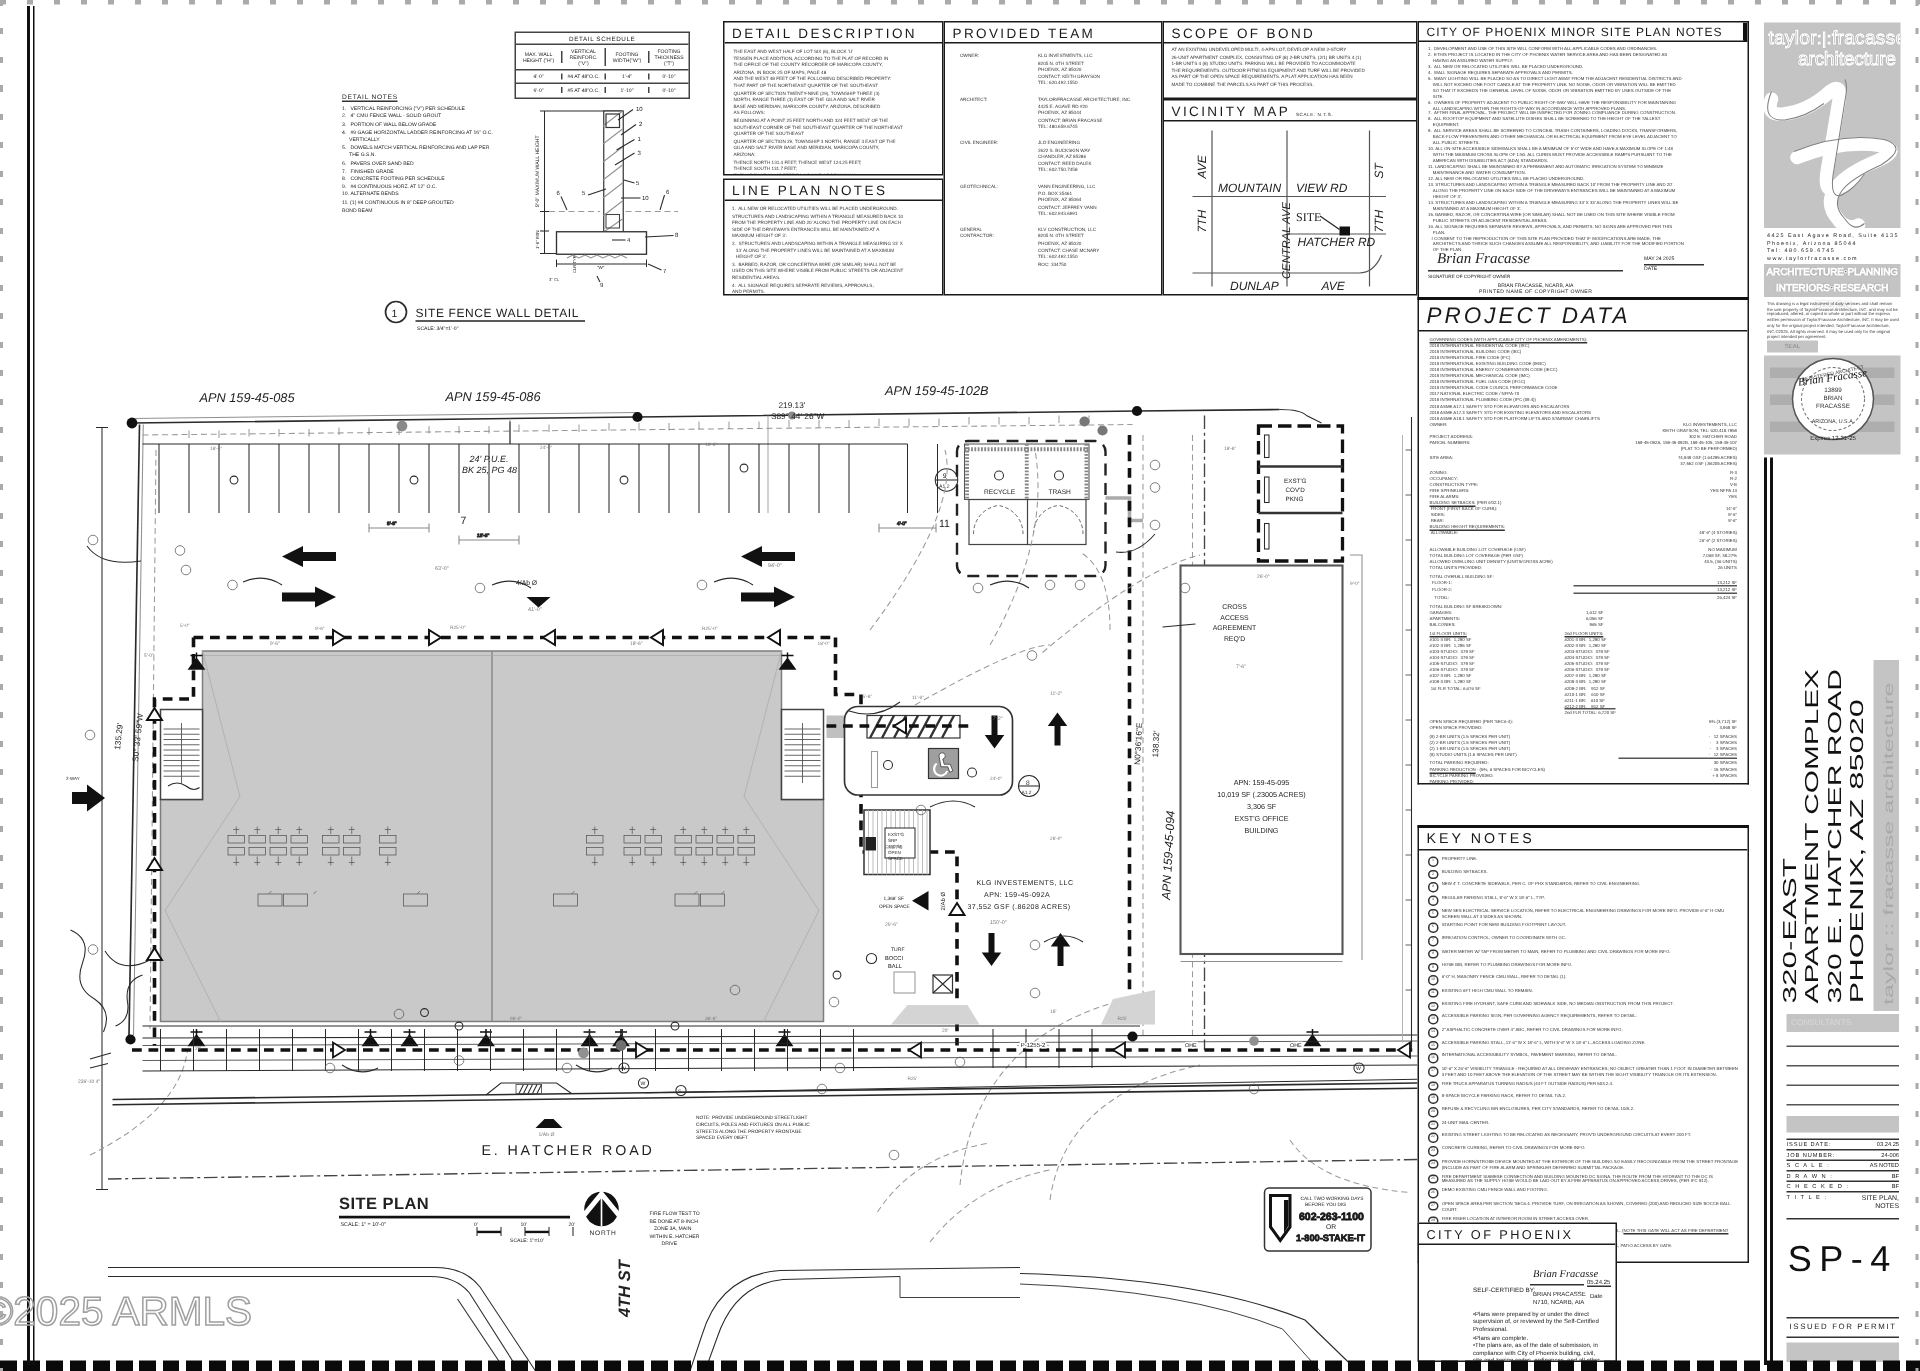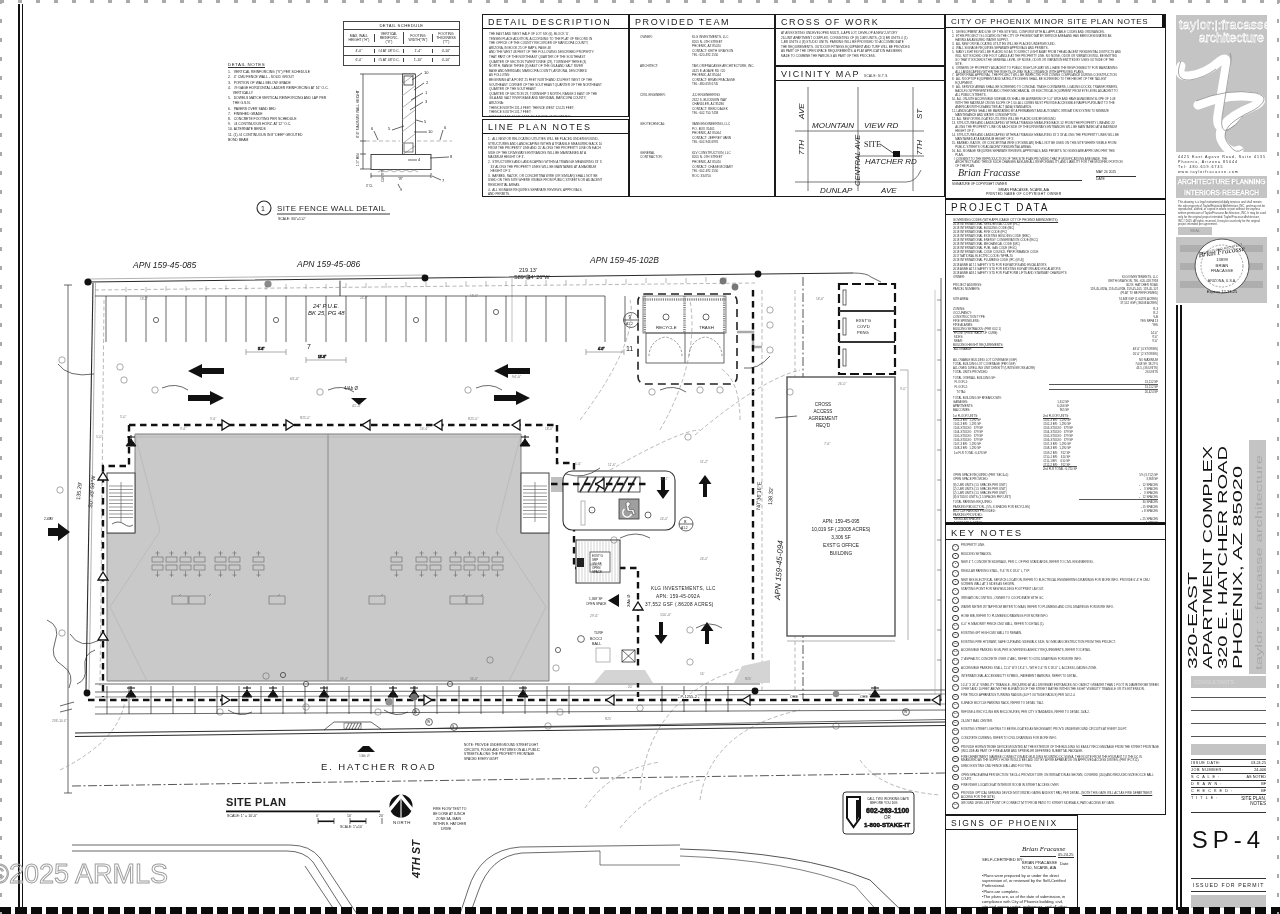--- a/index.html
+++ b/index.html
@@ -883,21 +883,21 @@
           <div>VANN ENGINEERING, LLC<br>P.O. BOX 35461<br>PHOENIX, AZ 85064<br>CONTACT: JEFFREY VANN<br>TEL: 602.943.6991</div>
         </div>
   <div style="display:flex;margin-top:6px;">
           <div style="width:52px;">GENERAL<br>CONTRACTOR:</div>
           <div>KLV CONSTRUCTION, LLC<br>8205 N. 0TH STREET<br>PHOENIX, AZ  85020<br>CONTACT: CHASE MCNARY<br>TEL: 602.492.1550<br>ROC: 334750</div>
         </div>
  </div>
 </div>
 
 <div class="panel" style="left:775px;top:14px;width:170px;height:52px;">
- <div class="phead">CROSS OF WORK</div>
+ <div class="phead">SCOPE OF BOND</div>
  <div class="tiny" style="padding:2px 5px 0 5px;">
  AT AN EXISTING UNDEVELOPED MULTI, 4-APN LOT, DEVELOP A NEW 2-STORY<br>26-UNIT APARTMENT COMPLEX, CONSISTING OF (8) 2-BR UNITS, (2/1) BR UNITS 4 (1)<br>1-BR UNITS 4 (8) STUDIO UNITS. PARKING WILL BE PROVIDED TO ACCOMMODATE<br>THE REQUIREMENTS. OUTDOOR FITNESS EQUIPMENT AND TURF WILL BE PROVIDED<br>AS PART OF THE OPEN SPACE REQUIREMENTS. A PLAT  APPLICATION HAS BEEN<br>MADE TO COMBINE THE PARCELS AS PART OF THIS PROCESS.
  </div>
 </div>
 
 <div class="panel" style="left:775px;top:66px;width:170px;height:131px;">
  <div class="phead" style="font-size:9px;">VICINITY  MAP <span style="font-size:3px;letter-spacing:.4px;">SCALE: N.T.S.</span></div>
  <svg width="168" height="114" viewBox="0 0 168 114" style="position:absolute;left:0;top:16px;">
 
   <g stroke="#555" stroke-width="0.8" fill="none">
@@ -952,21 +952,21 @@
 
  <div class="abs" style="left:12px;top:152px;font-family:'Liberation Serif',serif;font-style:italic;font-size:10px;color:#222;">Brian Fracasse</div>
  <div class="abs" style="left:150px;top:155px;font-size:3.4px;">MAY 24 2025</div>
  <div class="abs" style="left:6px;top:165px;width:130px;border-top:0.8px solid #333;"></div>
  <div class="abs" style="left:150px;top:161px;width:40px;border-top:0.8px solid #333;font-size:3.4px;">DATE</div>
  <div class="abs" style="left:6px;top:167px;font-size:3.1px;">SIGNATURE OF COPYRIGHT OWNER</div>
  <div class="abs" style="left:40px;top:173px;font-size:3.4px;text-align:center;">BRIAN FRACASSE, NCARB, AIA<br><span style="letter-spacing:.3px;">PRINTED NAME OF COPYRIGHT OWNER</span></div>
 </div>
 
 <div class="panel" style="left:945px;top:198px;width:221px;height:325px;border-top:2.4px solid #111;">
- <div class="phead" style="font-size:10px;letter-spacing:2px;">PROJECT DATA</div>
+ <div class="phead" style="font-size:15px;letter-spacing:2px;font-style:italic;">PROJECT DATA</div>
  <div class="tiny2" style="padding:3px 7px 0 7px;line-height:4.05px;">
  <u>GOVERNING CODES (WITH APPLICABLE CITY OF PHOENIX AMENDMENTS):</u><br>
  2018 INTERNATIONAL RESIDENTIAL CODE (IRC)<br>
  2018 INTERNATIONAL BUILDING CODE (IBC)<br>
  2018 INTERNATIONAL FIRE CODE (IFC)<br>
  2018 INTERNATIONAL EXISTING BUILDING CODE (IEBC)<br>
  2018 INTERNATIONAL ENERGY CONSERVATION CODE (IECC)<br>
  2018 INTERNATIONAL MECHANICAL CODE (IMC)<br>
  2018 INTERNATIONAL FUEL GAS CODE (IFGC)<br>
  2018 INTERNATIONAL CODE COUNCIL PERFORMANCE CODE<br>
@@ -1124,21 +1124,21 @@
           <div style="width:126px;">&nbsp;REGULAR SPACES:</div>
           <div style="flex:1;text-align:right;">+ 25 SPACES</div>
         </div>
  <div style="display:flex">
           <div style="width:126px;">&nbsp;ACCESSIBLE SPACE:</div>
           <div style="flex:1;text-align:right;">+ 1 SPACE</div>
         </div>
  </div>
 </div>
 
-<div class="panel" style="left:945px;top:523px;width:221px;height:292px;border-top:2.4px solid #111;">
+<div class="panel" style="left:945px;top:550px;width:221px;height:292px;border-top:2.4px solid #111;">
  <div class="phead" style="font-size:9.5px;letter-spacing:2px;">KEY NOTES</div>
  <div class="tiny2" style="padding:4px 6px 0 6px;line-height:3.8px;" id="keynotes">
   <div class="knr">
           <span class="kn">1</span>
           <span>PROPERTY LINE.</span>
         </div>
   <div class="knr">
           <span class="kn">2</span>
           <span>BUILDING SETBACKS.</span>
         </div>
@@ -1251,21 +1251,21 @@
           <span>PROVIDE OPTICAL SENSING DEVICE MOTORIZED GATES AND EXIT PAD, PER DETAIL. (<u>NOTE THIS GATE WILL ACT AS FIRE DEPARTMENT ACCESS FOR THE SITE</u>).</span>
         </div>
   <div class="knr">
           <span class="kn">30</span>
           <span>GROUND LEVEL UNIT POINT OF CONNECTIVITY FROM PATIO TO STREET SIDEWALK, PATIO ACCESS BY GATE.</span>
         </div>
  </div>
 </div>
 
 <div class="panel" style="left:945px;top:815px;width:133px;height:93px;">
- <div class="phead" style="font-size:8.5px;letter-spacing:1.6px;">SIGNS OF PHOENIX</div>
+ <div class="phead" style="font-size:8.5px;letter-spacing:1.6px;">CITY OF PHOENIX</div>
  <div class="abs" style="left:36px;top:41px;font-size:4.2px;">SELF-CERTIFIED BY:</div>
  <div class="abs" style="left:76px;top:29px;font-family:'Liberation Serif',serif;font-style:italic;font-size:7px;">Brian Fracasse</div>
  <div class="abs" style="left:74px;top:40px;width:36px;border-bottom:.8px solid #333;"></div>
  <div class="abs" style="left:112px;top:36px;font-size:4px;border-bottom:.8px solid #333;">05.24.25</div>
  <div class="abs" style="left:76px;top:44px;font-size:4px;">BRIAN PRACASSE<br>N710, NCARB, AIA</div>
  <div class="abs" style="left:114px;top:45px;font-size:4px;">Date</div>
  <div class="abs" style="left:36px;top:57px;width:88px;font-size:4px;line-height:5.2px;">
  •Plans were prepared by or under the direct supervision of, or reviewed by the Self-Certified Professional.<br>•Plans are complete.<br>•The plans are, as of the date of submission, in compliance with City of Phoenix building, civil, site and zoning codes, ordinances, and all other applicable laws.
  </div>
 </div>

